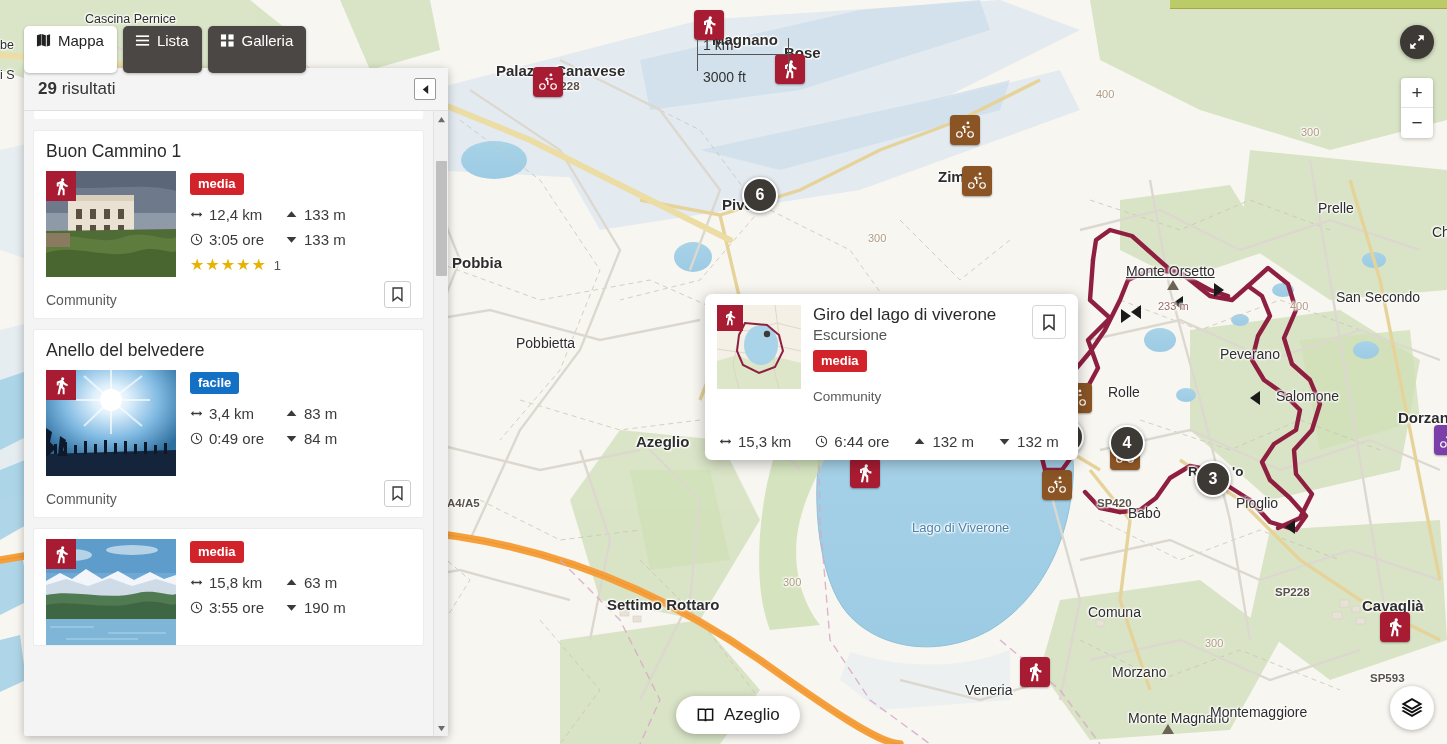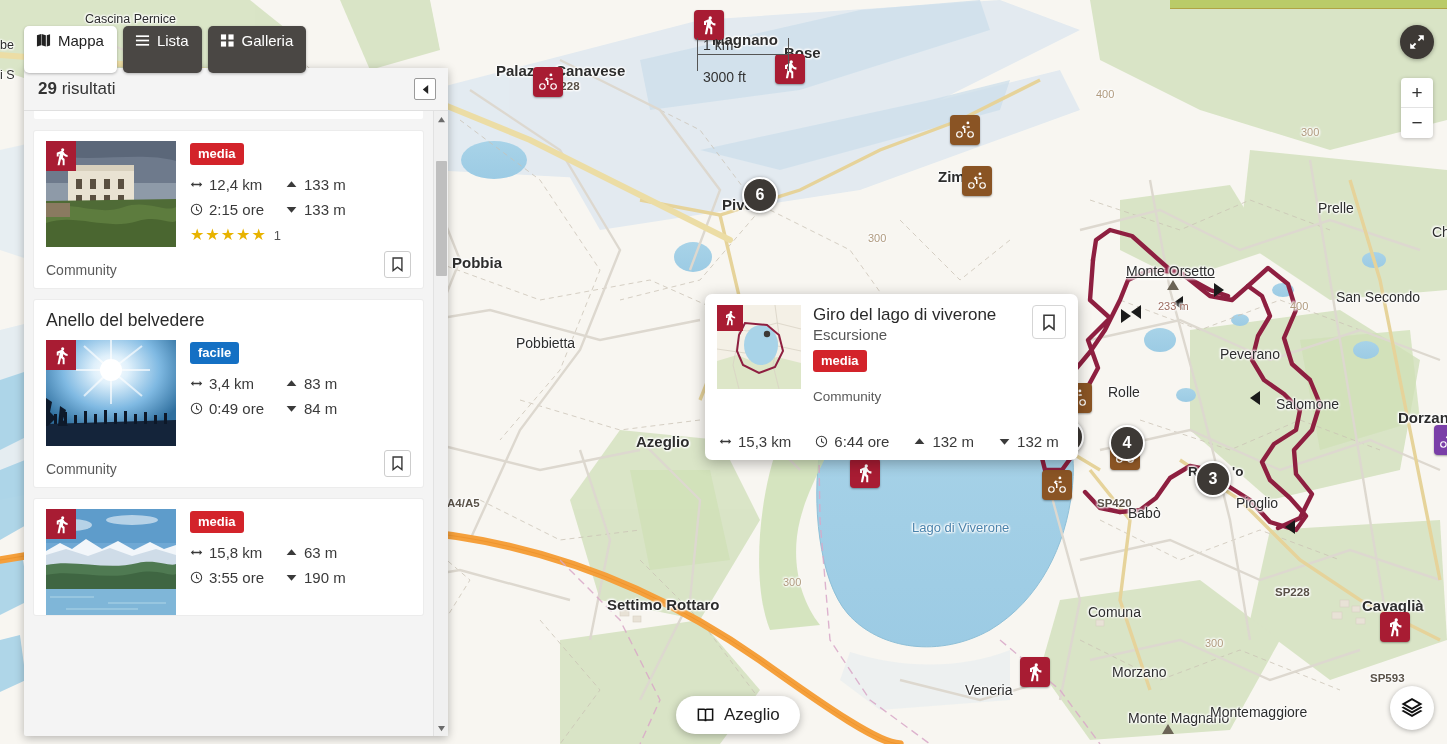--- a/index.html
+++ b/index.html
@@ -443,21 +443,21 @@
         <div class="map-label lbl-road" style="left: 545px; top: 80px;">SS228</div>
         <div class="map-label lbl-town" style="left: 452px; top: 254px;">Pobbia</div>
         <div class="map-label lbl-place" style="left: 516px; top: 335px;">Pobbietta</div>
         <div class="map-label lbl-town" style="left: 722px; top: 196px;">Pive</div>
         <div class="map-label lbl-place" style="left: 1126px; top: 263px; text-decoration: underline;">Monte Orsetto</div>
         <div class="map-label lbl-elev" style="left: 1158px; top: 300px;">233 m</div>
         <div class="map-label lbl-place" style="left: 1336px; top: 289px;">San Secondo</div>
         <div class="map-label lbl-place" style="left: 1220px; top: 346px;">Peverano</div>
         <div class="map-label lbl-place" style="left: 1108px; top: 384px;">Rolle</div>
         <div class="map-label lbl-town-sm" style="left: 1075px; top: 389px;">ne</div>
-        <div class="map-label lbl-place" style="left: 1276px; top: 396px;">Salomone</div>
+        <div class="map-label lbl-place" style="left: 1276px; top: 388px;">Salomone</div>
         <div class="map-label lbl-town" style="left: 1398px; top: 409px;">Dorzano</div>
         <div class="map-label lbl-town" style="left: 636px; top: 433px;">Azeglio</div>
         <div class="map-label lbl-road" style="left: 447px; top: 497px;">A4/A5</div>
         <div class="map-label lbl-water" style="left: 912px; top: 520px;">Lago di Viverone</div>
         <div class="map-label lbl-road" style="left: 1097px; top: 497px;">SP420</div>
         <div class="map-label lbl-place" style="left: 1128px; top: 505px;">Babò</div>
         <div class="map-label lbl-town-sm" style="left: 1188px; top: 464px;">R</div>
         <div class="map-label lbl-town-sm" style="left: 1232px; top: 464px;">'o</div>
         <div class="map-label lbl-place" style="left: 1236px; top: 495px;">Pioglio</div>
         <div class="map-label lbl-town" style="left: 607px; top: 596px;">Settimo Rottaro</div>
@@ -592,20 +592,21 @@
         <svg viewBox="0 0 10 12">
             <polygon points="8,1 8,11 2,6"></polygon>
           </svg>
       </div>
     </div>
 
     <div class="panel-body">
       <div class="cards" id="cards-container">
         <div class="card-top-peek"></div>
       <div class="card">
+            <div class="card-title">Buon Cammino 1</div>
             <div class="card-main">
               <div class="thumb">
                 <svg viewBox="0 0 130 106" class="thumb-art">
                   <rect width="130" height="106" fill="#8e9aa8"></rect>
                   <rect width="130" height="42" fill="#6e7a8c"></rect>
                   <path d="M0,0 L130,0 L130,20 C95,10 50,22 0,14 Z" fill="#5b6779"></path>
                   <rect x="22" y="28" width="66" height="36" fill="#e9e2d2"></rect>
                   <rect x="22" y="24" width="66" height="6" fill="#d8d0bd"></rect>
                   <g fill="#5a4f40">
                     <rect x="30" y="38" width="6" height="10"></rect>
@@ -638,21 +639,21 @@
                   <div class="stat">
                     <svg viewBox="0 0 16 16">
                       <polygon points="8,4 14,11 2,11"></polygon>
                     </svg>
                     <span>133 m</span>
                   </div>
                   <div class="stat">
                     <svg viewBox="0 0 16 16">
                       <path d="M8 1a7 7 0 1 0 0 14A7 7 0 0 0 8 1zm0 1.3A5.7 5.7 0 1 1 8 13.7 5.7 5.7 0 0 1 8 2.3zm-.6 1.9v4.3l3.3 2 .7-1.1-2.7-1.6V4.2z"></path>
                     </svg>
-                    <span>2:15 ore</span>
+                    <span>3:05 ore</span>
                   </div>
                   <div class="stat">
                     <svg viewBox="0 0 16 16">
                       <polygon points="8,12 14,5 2,5"></polygon>
                     </svg>
                     <span>133 m</span>
                   </div>
                 </div><div class="rating">
                   <span class="stars">★★★★★</span>
                   <span class="rating-count">1</span>

